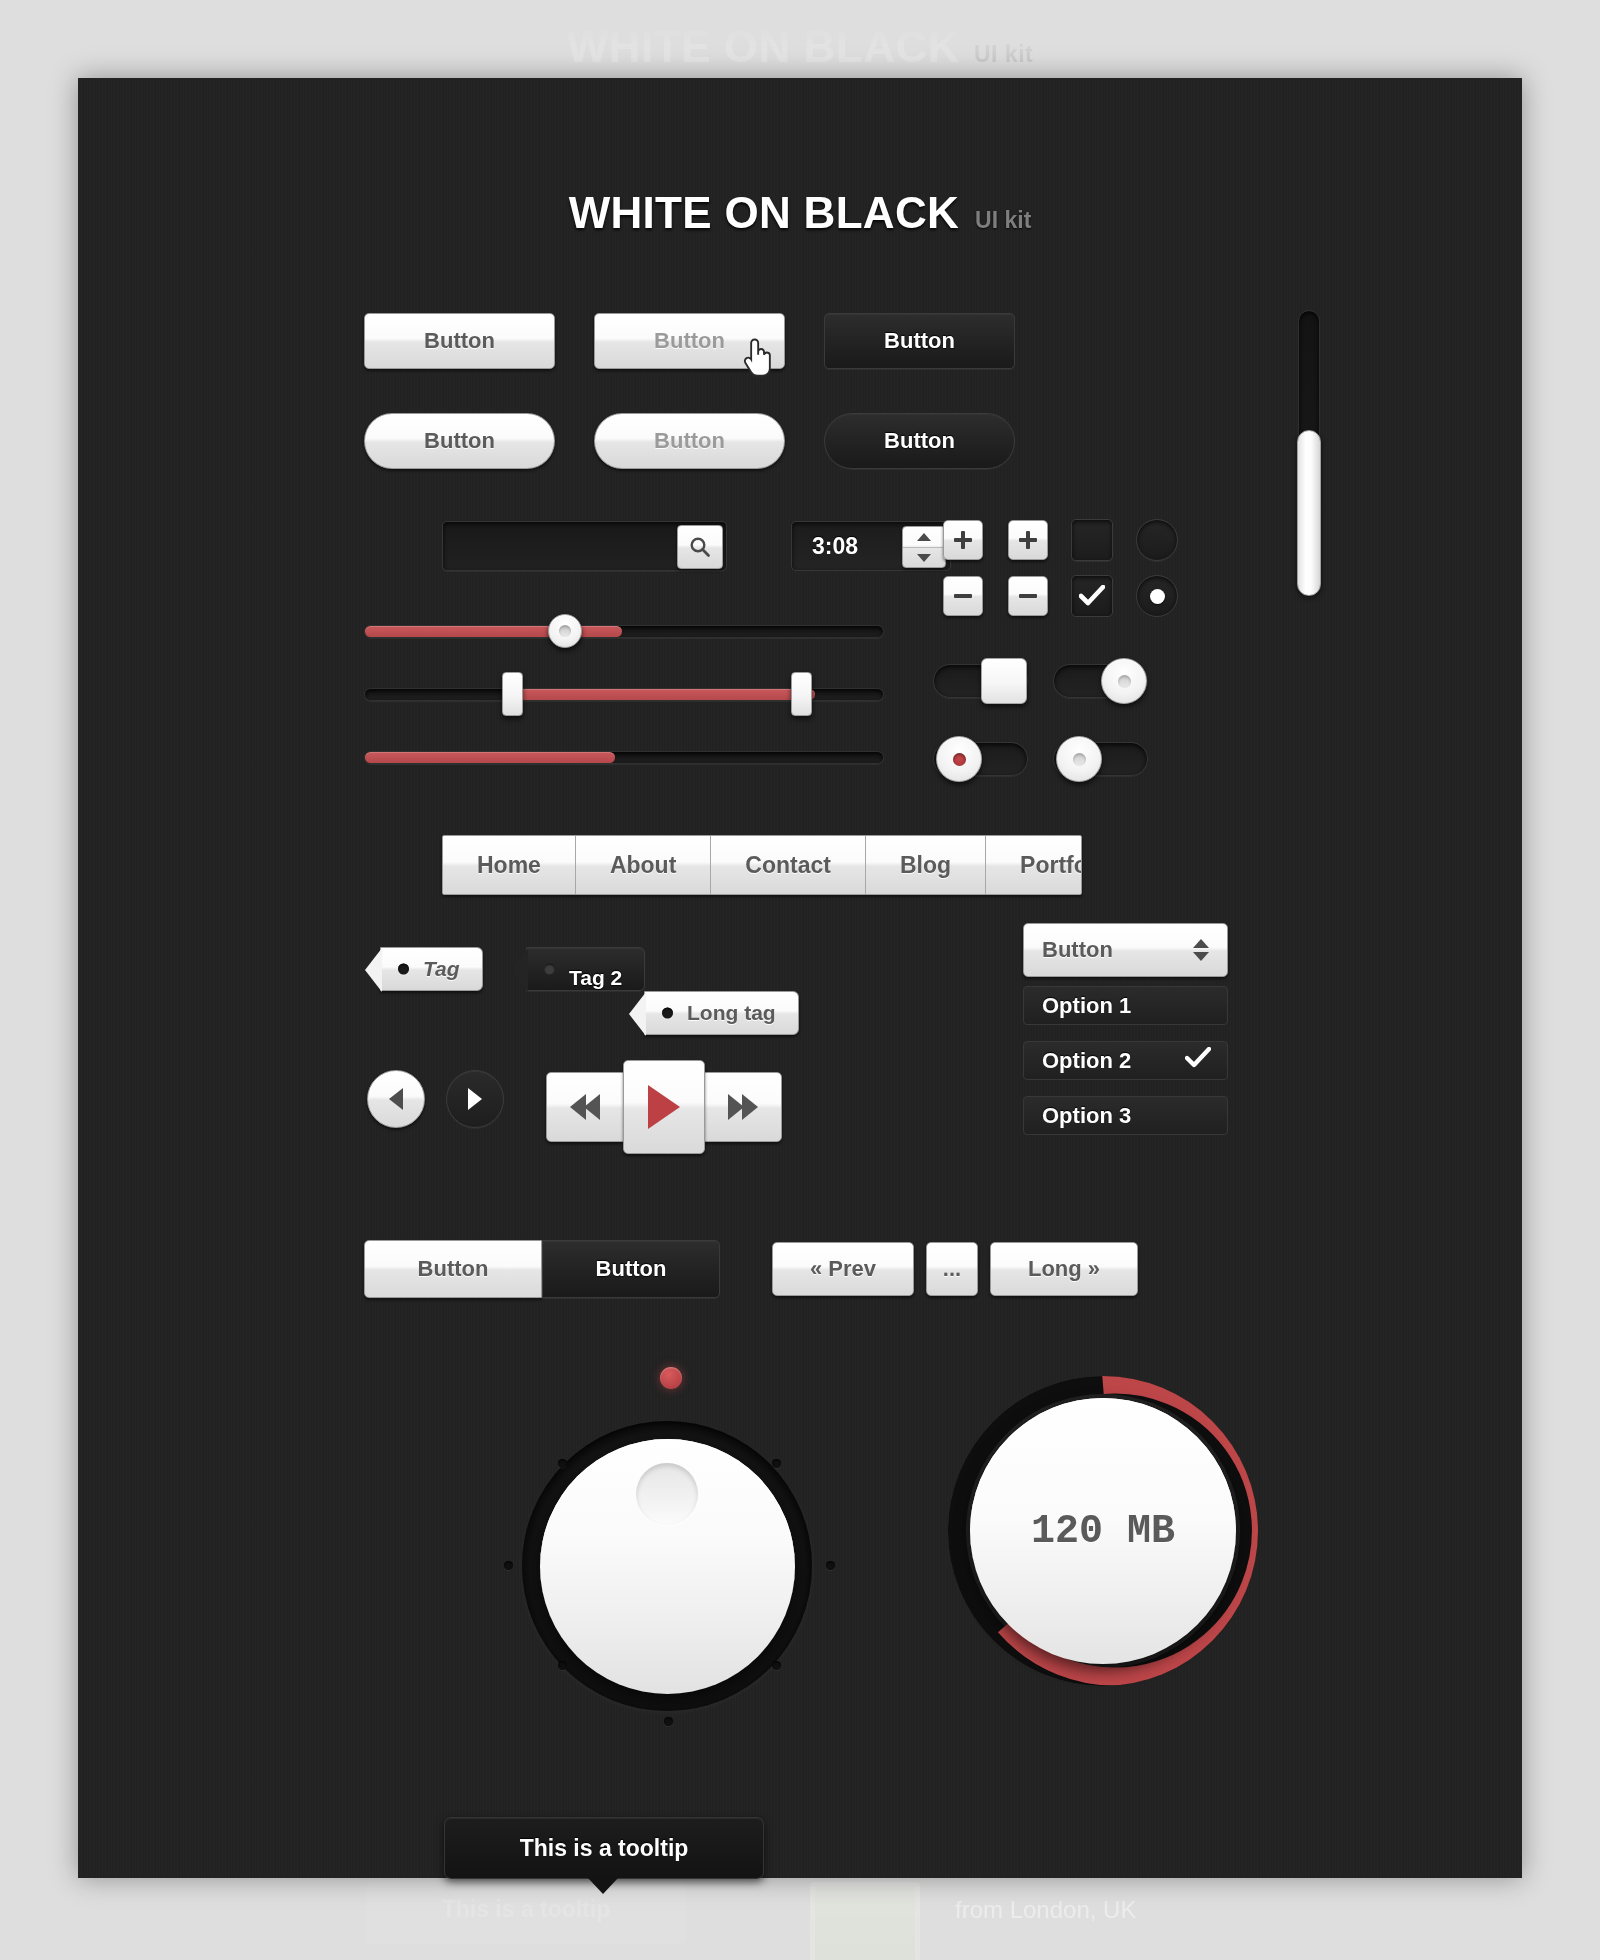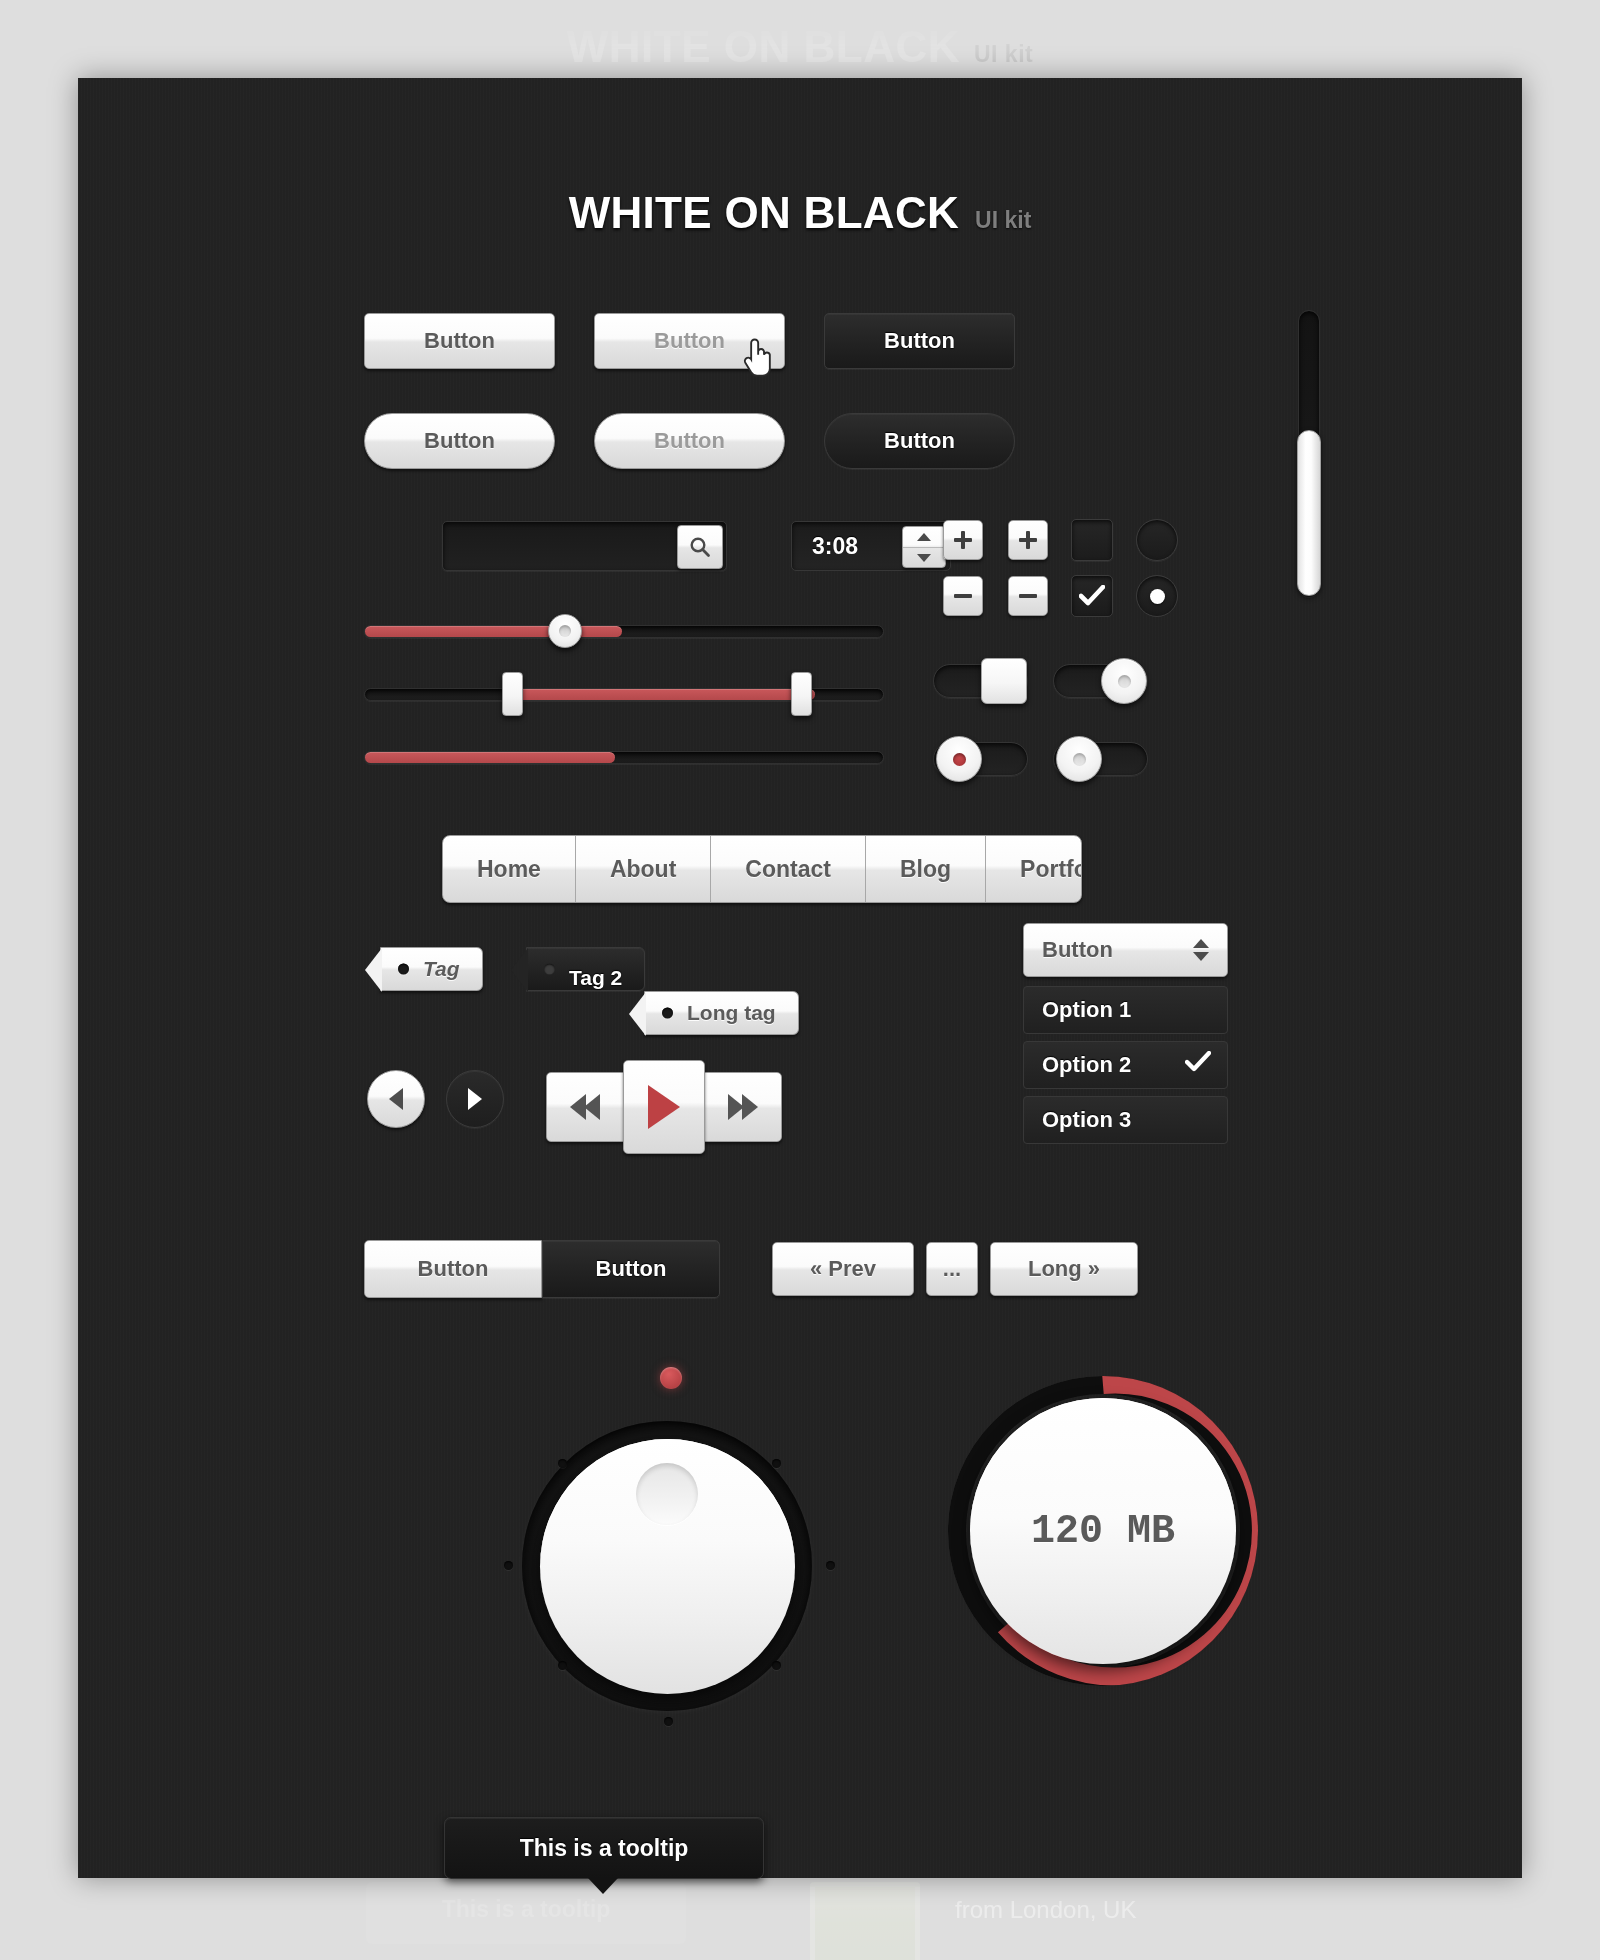--- a/index.html
+++ b/index.html
@@ -230,21 +230,21 @@
   }
   .scroll-thumb{
     position:absolute;left:1219px;top:352px;width:24px;height:166px;border-radius:12px;
     background:linear-gradient(to right,#e2e2e2 0%, #ffffff 35%, #fdfdfd 60%, #d6d6d6 100%);
     border:1px solid #a0a0a0;box-sizing:border-box;
     box-shadow:0 2px 5px rgba(0,0,0,.6);cursor:pointer;
   }
 
   
   .navbar{
-    position:absolute;left:364px;top:757px;height:68px;display:flex;border-radius:8px;
+    position:absolute;left:364px;top:757px;height:60px;display:flex;border-radius:2px;
     overflow:hidden;box-sizing:border-box;text-align:center;
   }
   .nav-item{
     display:flex;align-items:center;justify-content:center;padding:0 34px;height:100%;
     font-size:23px;font-weight:bold;color:#5b5b5b;cursor:pointer;
     text-shadow:0 1px 0 rgba(255,255,255,.9);
     border-right:1px solid #a8a8a8;box-sizing:border-box;
   }
   .nav-item:last-child{border-right:0;}
 
@@ -272,21 +272,21 @@
   .dd-head{
     position:absolute;left:945px;top:845px;width:205px;height:54px;border-radius:5px;
     display:flex;align-items:center;box-sizing:border-box;padding:0 18px;
     font-size:22px;font-weight:bold;cursor:pointer;
   }
   .dd-chev{position:absolute;right:18px;top:50%;transform:translateY(-50%);
     display:flex;flex-direction:column;gap:4px;}
   .dd-chev .up{width:0;height:0;border-left:8px solid transparent;border-right:8px solid transparent;border-bottom:9px solid #4c4c4c;}
   .dd-chev .dn{width:0;height:0;border-left:8px solid transparent;border-right:8px solid transparent;border-top:9px solid #4c4c4c;}
   .dd-opt{
-    position:absolute;left:945px;width:205px;height:48px;border-radius:4px;box-sizing:border-box;
+    position:absolute;left:945px;width:205px;height:39px;border-radius:4px;box-sizing:border-box;
     display:flex;align-items:center;padding:0 18px;font-size:22px;font-weight:bold;
     color:#ffffff;cursor:pointer;
     background:linear-gradient(to bottom,#2b2b2b,#202020);
     border:1px solid #383838;
     text-shadow:0 -1px 1px rgba(0,0,0,.9);
   }
   .dd-check{position:absolute;right:16px;top:50%;transform:translateY(-50%);}
 
   
   .circ{

